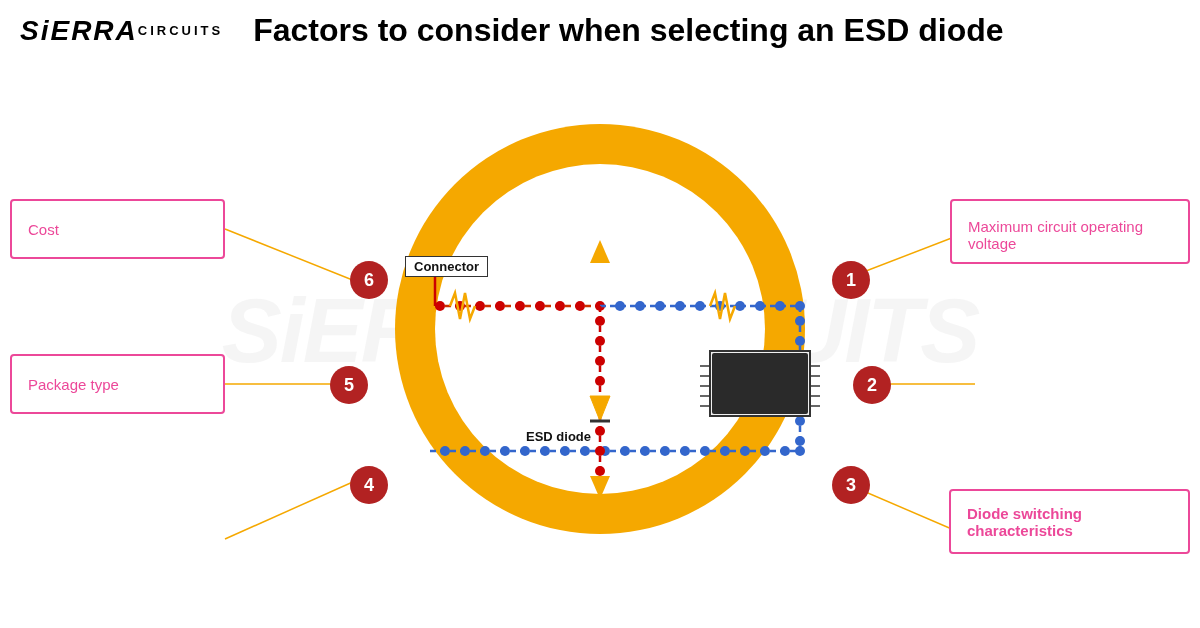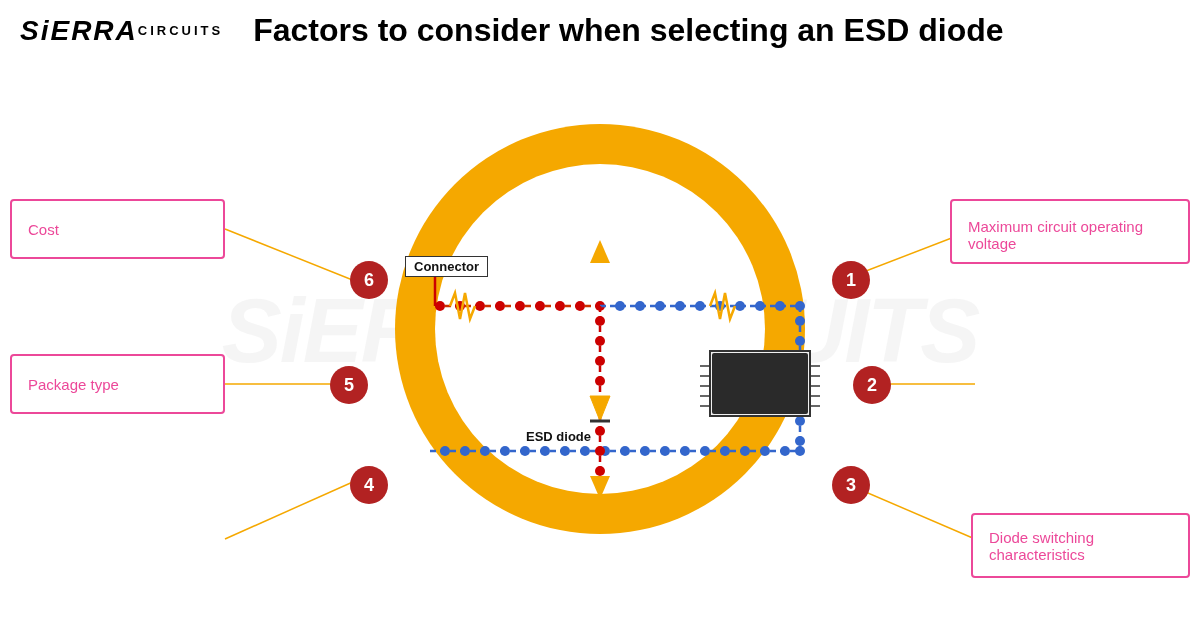--- a/index.html
+++ b/index.html
@@ -129,23 +129,23 @@
       display: flex; align-items: flex-end;
     }
 
     .label-clamp {
       right: 10px; top: 293px;
       width: 215px; height: 60px;
       display: flex; align-items: center;
     }
 
     .label-switching {
-      right: 10px; top: 452px;
-      width: 219px; height: 65px;
-      display: flex; align-items: center;
+      right: 10px; top: 428px;
+      width: 241px; height: 65px;
+      display: flex; align-items: center; font-weight: bold;
     }
 
     
     .connector-label {
       position: absolute;
       border: 1px solid #333;
       background: #fff;
       padding: 2px 8px;
       font-size: 13px;
       font-weight: bold;

